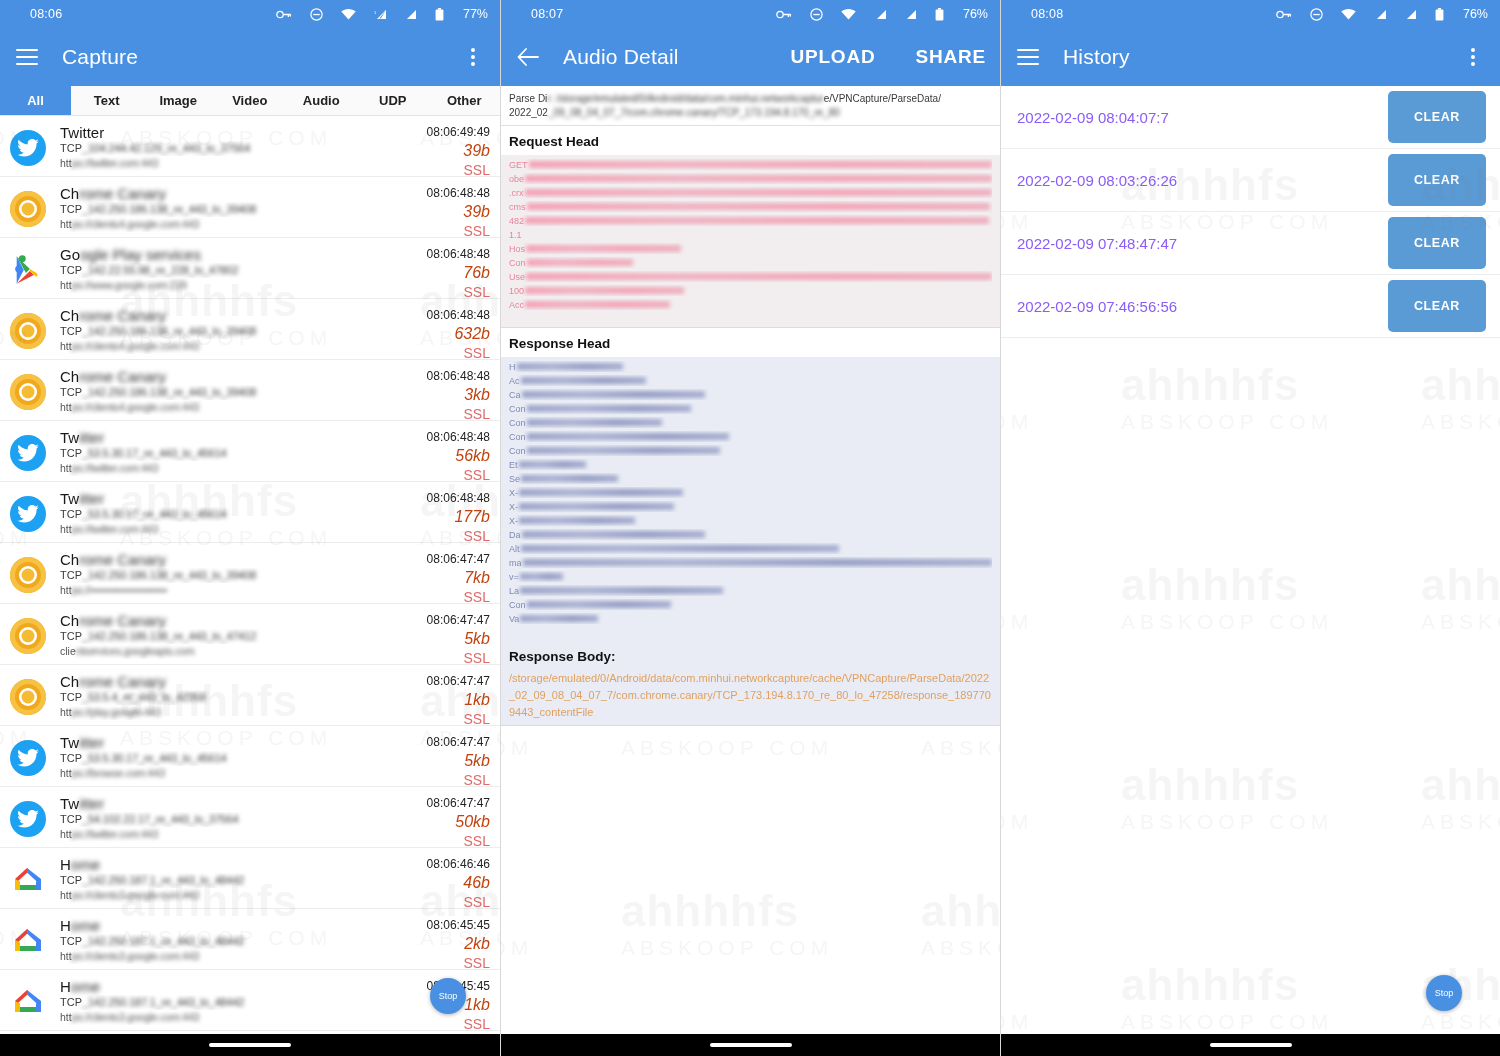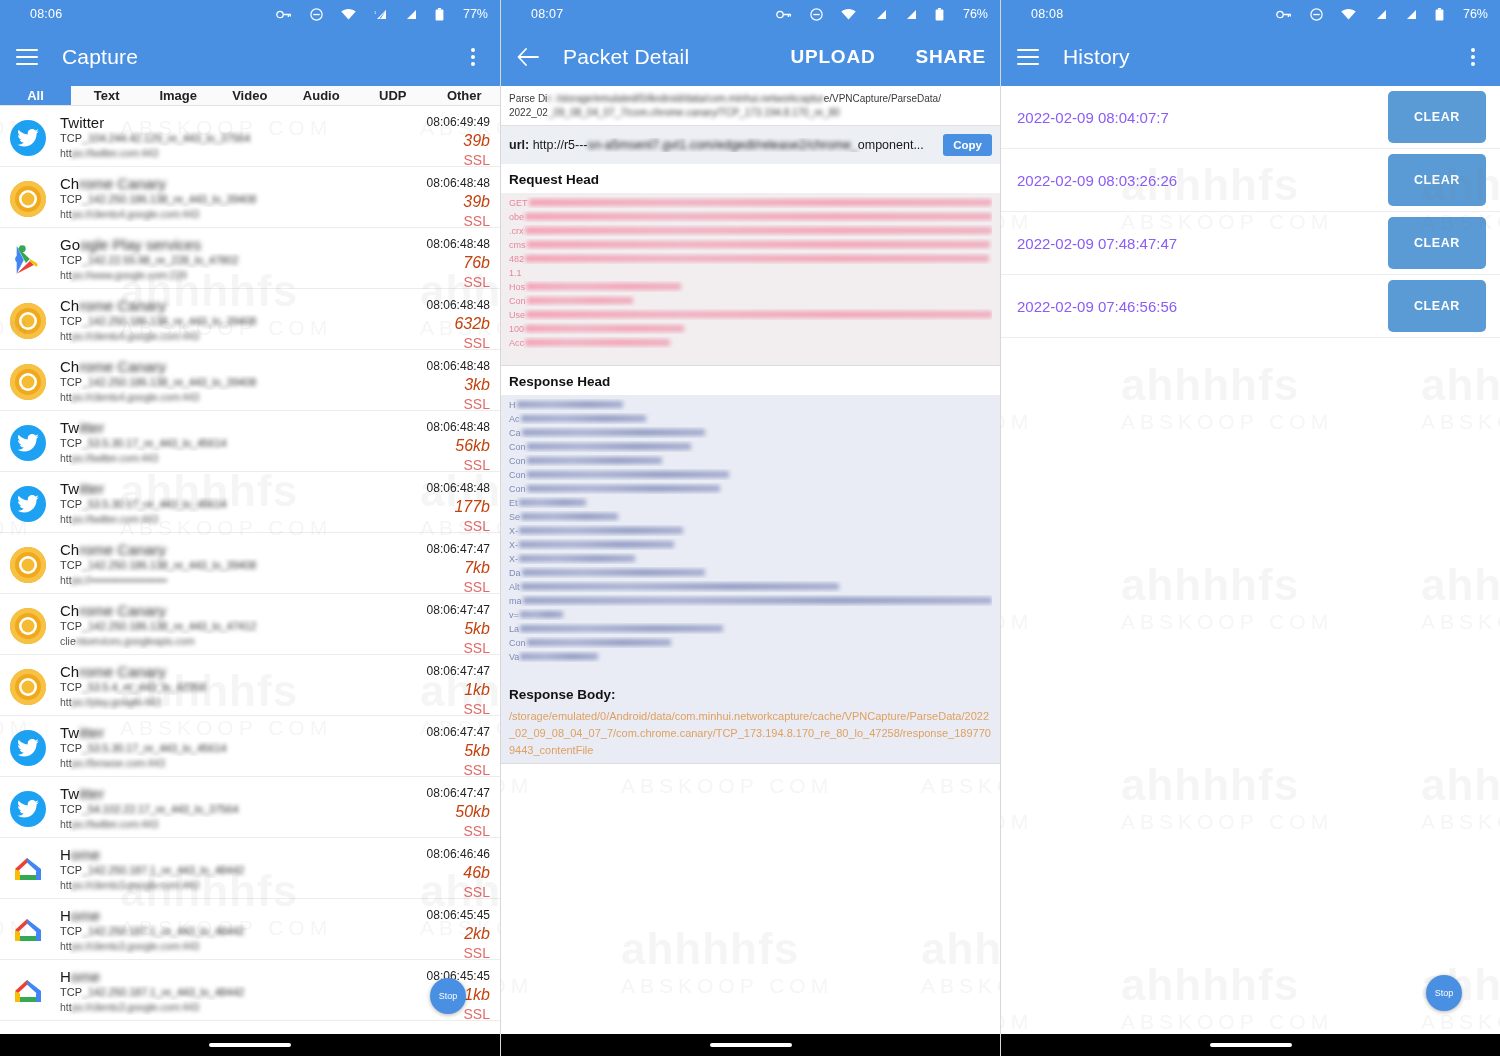--- a/index.html
+++ b/index.html
@@ -36,21 +36,21 @@
   .icon-btn { width: 26px; height: 26px; display: flex; align-items: center;
               justify-content: center; cursor: pointer; }
   .hamburger { width: 22px; height: 16px; display: flex; flex-direction: column;
                justify-content: space-between; }
   .hamburger i { display: block; height: 2px; background: #fff; border-radius: 1px; }
   .kebab { width: 4px; height: 18px; display: flex; flex-direction: column;
            justify-content: space-between; align-items: center; }
   .kebab i { width: 4px; height: 4px; background: #fff; border-radius: 50%; display: block; }
 
   
-  .tabs { height: 20px; background: #fafafa; display: flex; flex: none;
+  .tabs { height: 30px; background: #fafafa; display: flex; flex: none;
           border-bottom: 1px solid #e4e4e4; }
   .tab { flex: 1; display: flex; align-items: center; justify-content: center;
          font-size: 13px; font-weight: 700; color: #222; cursor: pointer; }
   .tab.sel { background: #4a90e2; color: #fff; flex: 0 0 71px; }
 
   
   .list { flex: 1; overflow: hidden; position: relative; background: #fff; }
   .row { display: flex; align-items: flex-start; padding: 7px 10px 6px 10px;
          border-bottom: 1px solid #ececec; height: 61px; position: relative; }
   .avatar { width: 36px; height: 36px; border-radius: 50%; flex: none; margin-top: 7px;
@@ -539,36 +539,32 @@
         <span class="sb-batt">76%</span>
       </span>
     </div>
 
     <div class="appbar">
       <span class="icon-btn">
         <svg width="22" height="18" viewBox="0 0 22 18">
             <path d="M9 1 1.5 9 9 17M1.8 9H21" fill="none" stroke="#fff" stroke-width="1.8" stroke-linecap="round" stroke-linejoin="round"></path>
           </svg>
       </span>
-      <span class="title">Packet Detail</span>
+      <span class="title">Audio Detail</span>
       <span class="spacer"></span>
       <span class="actiontext">UPLOAD</span>
       <span class="actiontext">SHARE</span>
     </div>
 
     <div class="detail">
       <div class="parsedir">
         <span>Parse Di</span><span class="blur">r: /storage/emulated/0/Android/data/com.minhui.networkcaptur</span><span>e/VPNCapture/ParseData/</span><br>
         <span>2022_02</span><span class="blur">_09_08_04_07_7/com.chrome.canary/TCP_173.194.8.170_re_80</span>
       </div>
 
-      <div class="urlbar">
-        <span class="urltext"><b>url:</b>&nbsp;<span>http://r5---</span><span class="blur">sn-a5msenl7.gvt1.com/edgedl/release2/chrome_</span><span>omponent...</span></span>
-        <button class="copy-btn">Copy</button>
-      </div>
 
       <div class="sect-title">Request Head</div>
       <div class="hdrblock req" id="req-head">
           <div class="hline">
             <span class="lead">GET</span>
             <span class="bar" style="width:98%"></span>
           </div>
           <div class="hline">
             <span class="lead">obe</span>
             <span class="bar" style="width:99%"></span>

